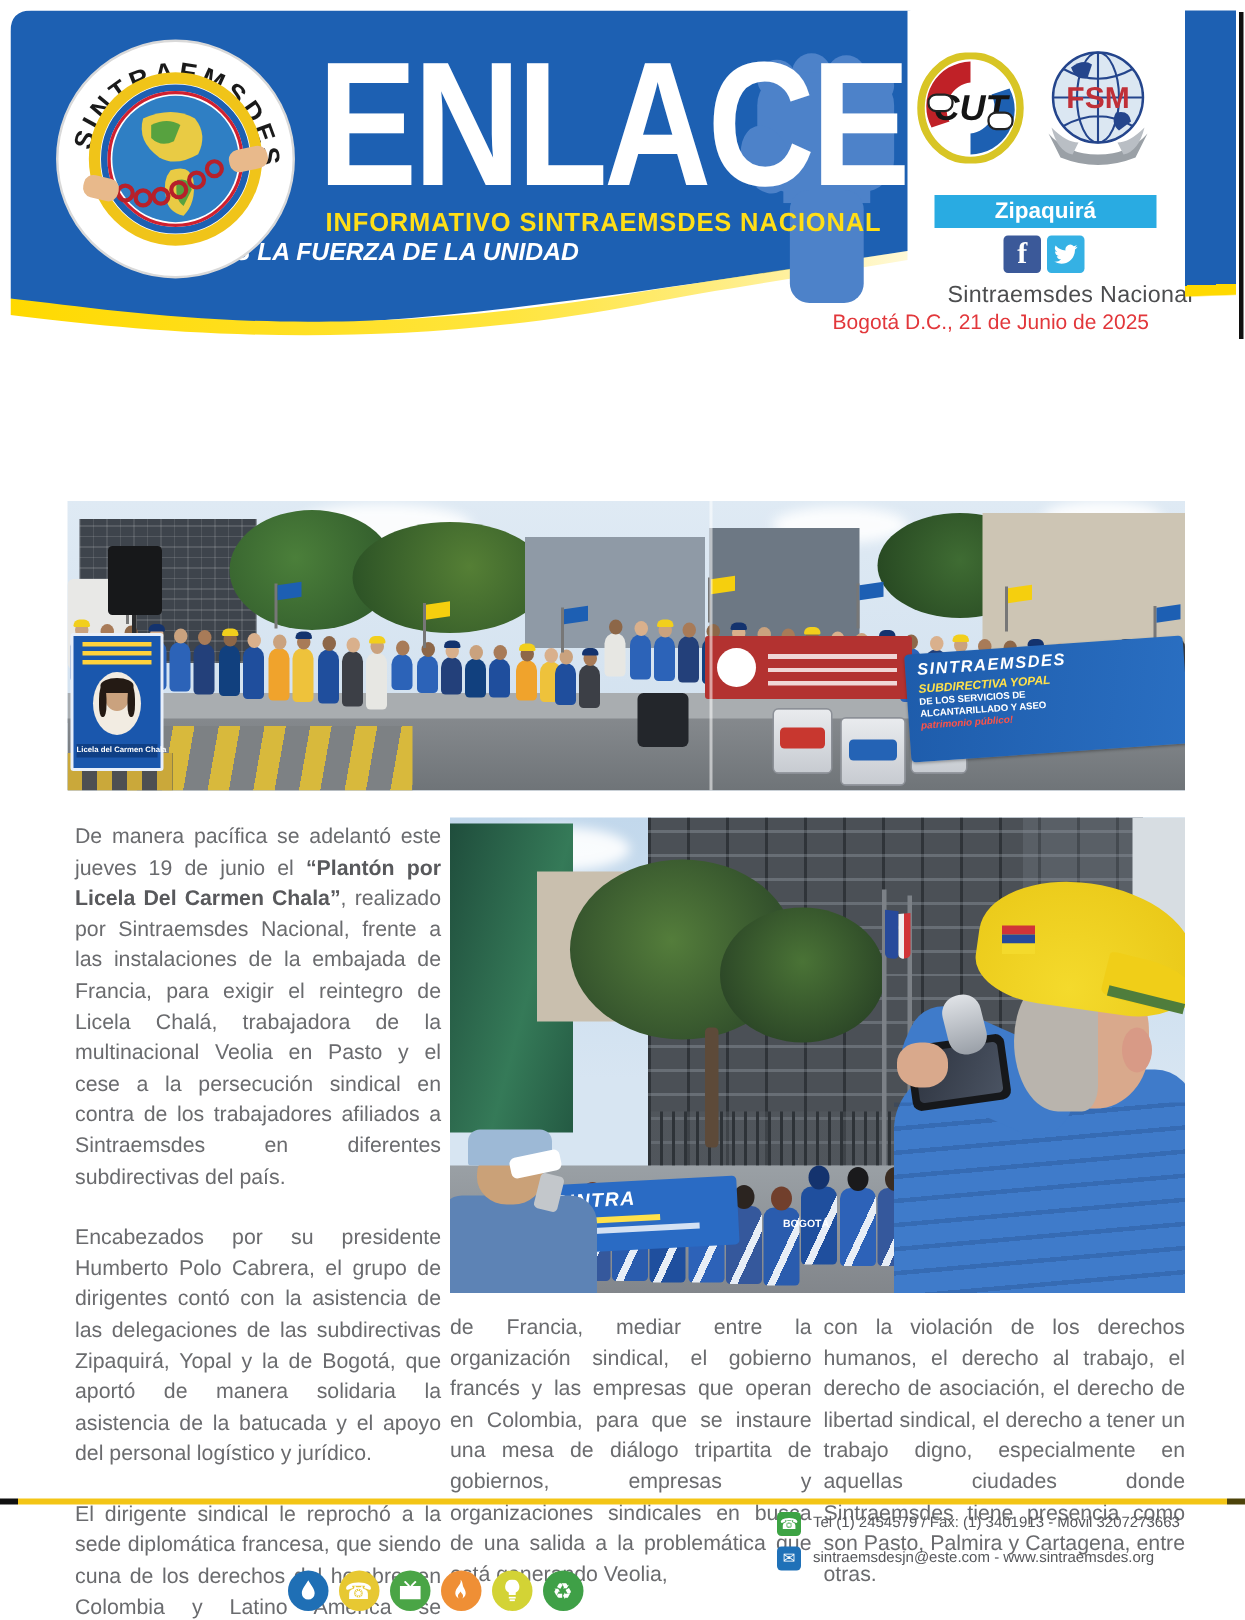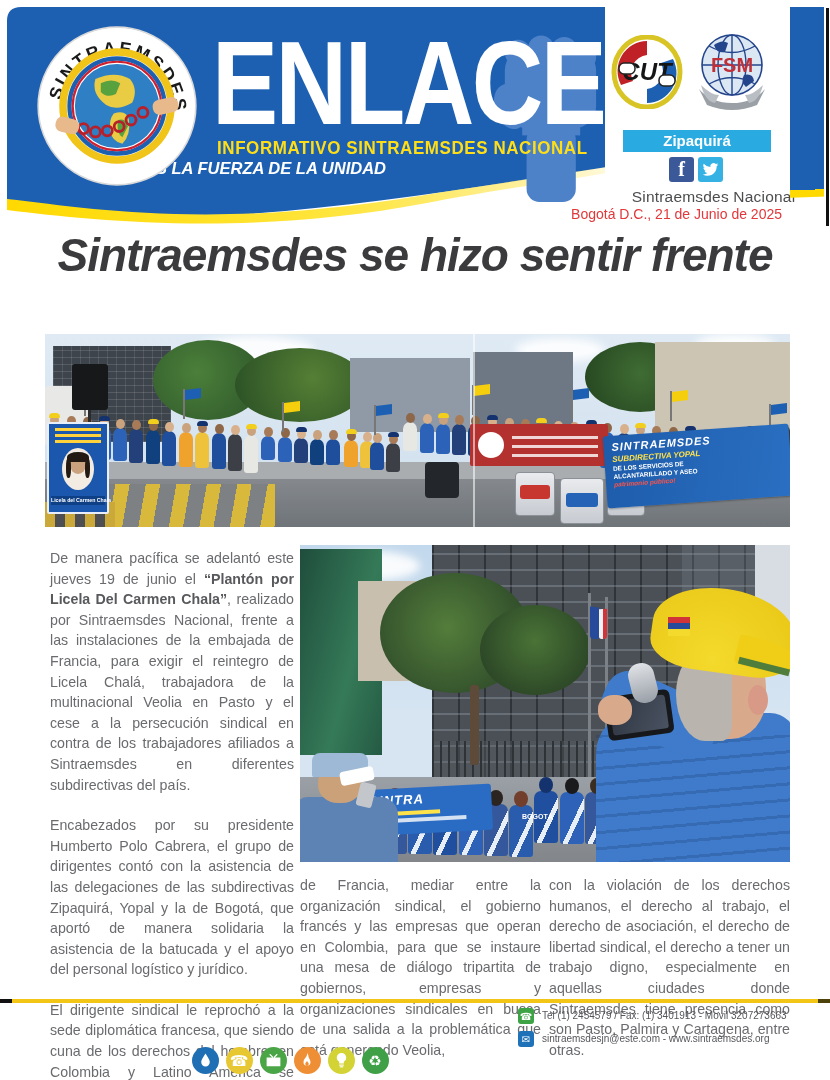--- a/index.html
+++ b/index.html
@@ -144,23 +144,23 @@
       <svg width="17" height="17" viewBox="0 0 24 24" style="margin-top:4px">
           <path fill="#fff" d="M23 5c-.8.4-1.7.7-2.6.8a4.5 4.5 0 0 0 2-2.5c-.9.5-1.9.9-2.9 1.1a4.5 4.5 0 0 0-7.7 4.1A12.8 12.8 0 0 1 2.5 3.8a4.5 4.5 0 0 0 1.4 6 4.4 4.4 0 0 1-2-.6v.1c0 2.2 1.5 4 3.6 4.4-.7.2-1.4.2-2 .1a4.5 4.5 0 0 0 4.2 3.1A9 9 0 0 1 1 18.9a12.7 12.7 0 0 0 6.9 2c8.3 0 12.8-6.9 12.8-12.8v-.6c.9-.6 1.6-1.4 2.3-2.4z"></path>
         </svg>
     </div>
     <div class="abs account" style="left:16px;top:181px;width:185px">Sintraemsdes Nacional</div>
   </div>
 
   <div class="abs" style="left:790px;top:7px;width:34px;height:196px;background:linear-gradient(178deg,var(--blue) 0 93%,#ffd900 93% 96.5%,rgba(255,217,0,0) 97%)"></div>
   <div class="abs" style="left:826px;top:8px;width:2.5px;height:218px;background:#101010"></div>
 
-  <div class="abs dateline" style="left:432px;top:206px">Bogotá D.C., 21 de Junio de 2025</div>
+  <div class="abs dateline" style="left:416px;top:206px">Bogotá D.C., 21 de Junio de 2025</div>
   <div class="abs headline" style="left:19px;top:231px">
-    <span>Sintraemsdes se hizo sentir frente</span><br>
+    <br>
   </div>
 
   <div class="abs photo" id="photo1" style="left:45px;top:334px;width:745px;height:193px">
     <div class="abs cloud" style="left:150px;top:2px;width:120px;height:30px"></div>
     <div class="abs cloud" style="left:470px;top:4px;width:90px;height:24px"></div>
     <div class="abs cloud" style="left:650px;top:0;width:80px;height:22px"></div>
     <div class="abs bldg grid-d" style="left:8px;top:12px;width:118px;height:96px"></div>
     <div class="abs" style="left:0;top:52px;width:46px;height:60px;background:#e8e8e6;border-radius:4px"></div>
     <div class="abs tree" style="left:108px;top:6px;width:110px;height:80px;background:radial-gradient(circle at 40% 40%,#4b7f3a,#2c5429)"></div>
     <div class="abs tree" style="left:190px;top:14px;width:130px;height:74px;background:radial-gradient(circle at 60% 40%,#557f35,#274d24)"></div>

